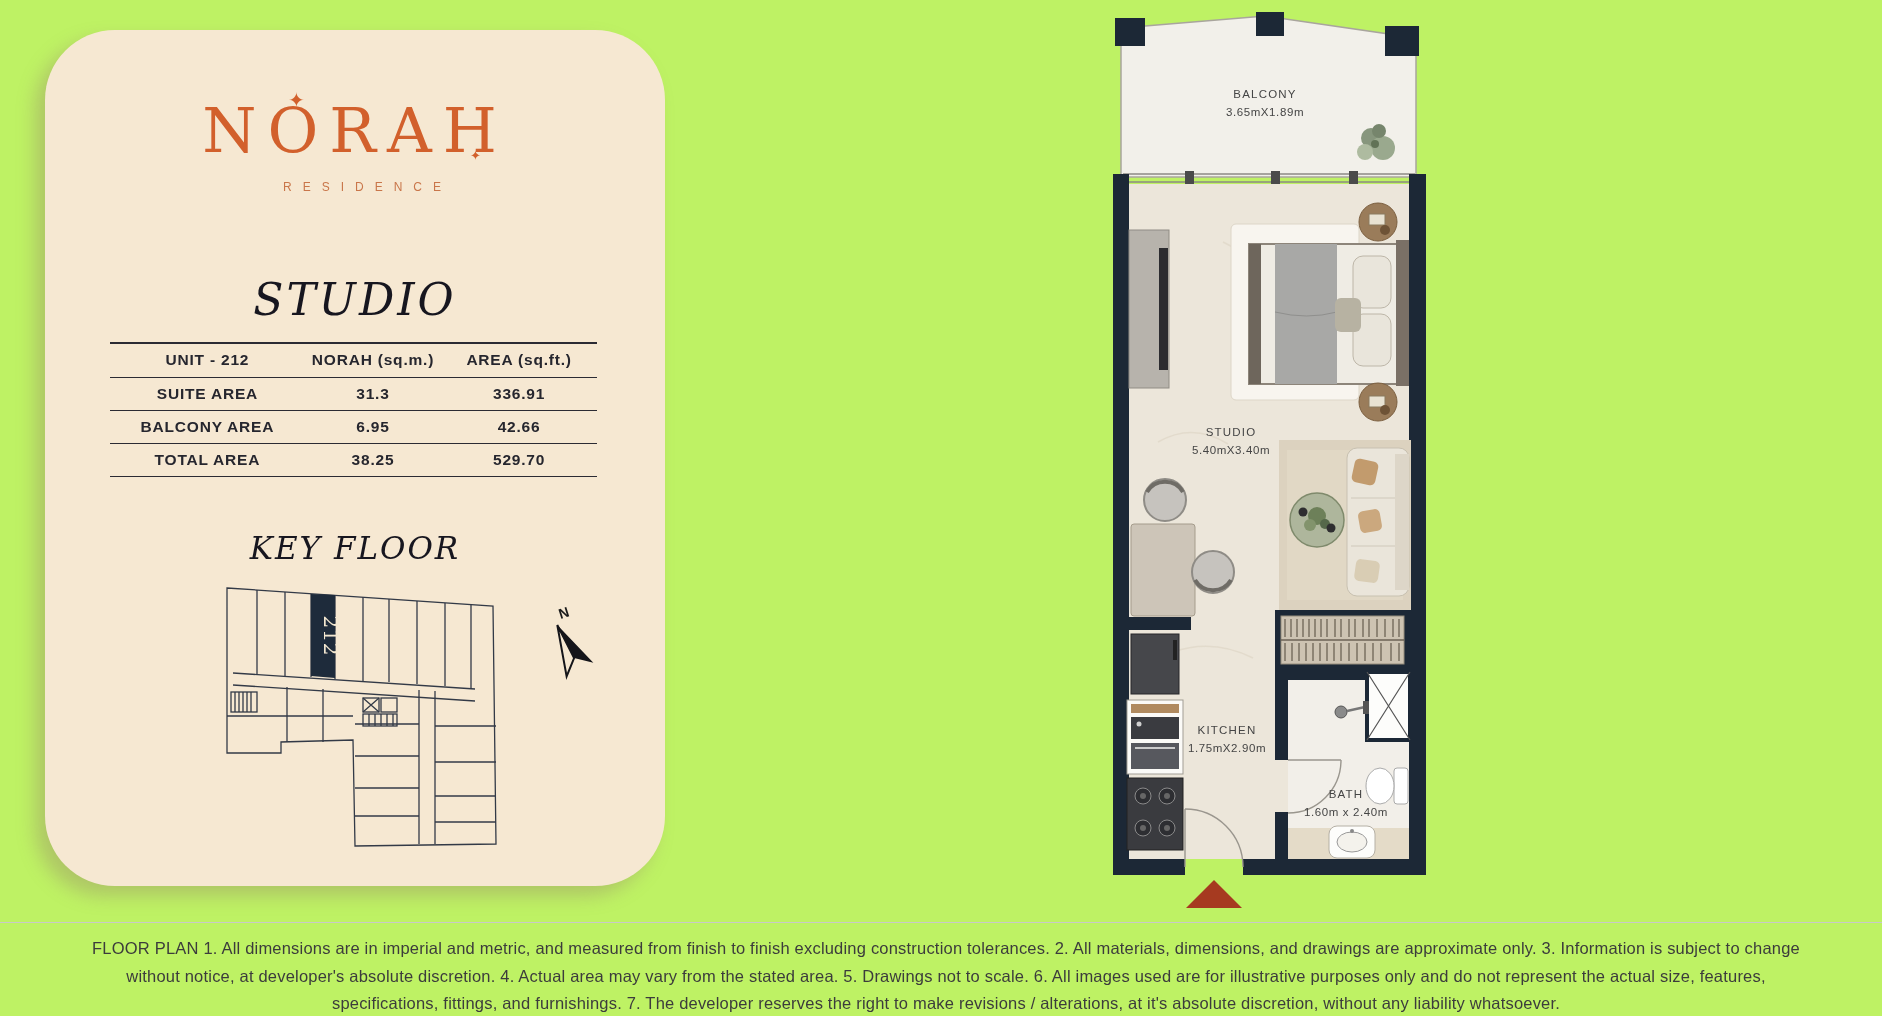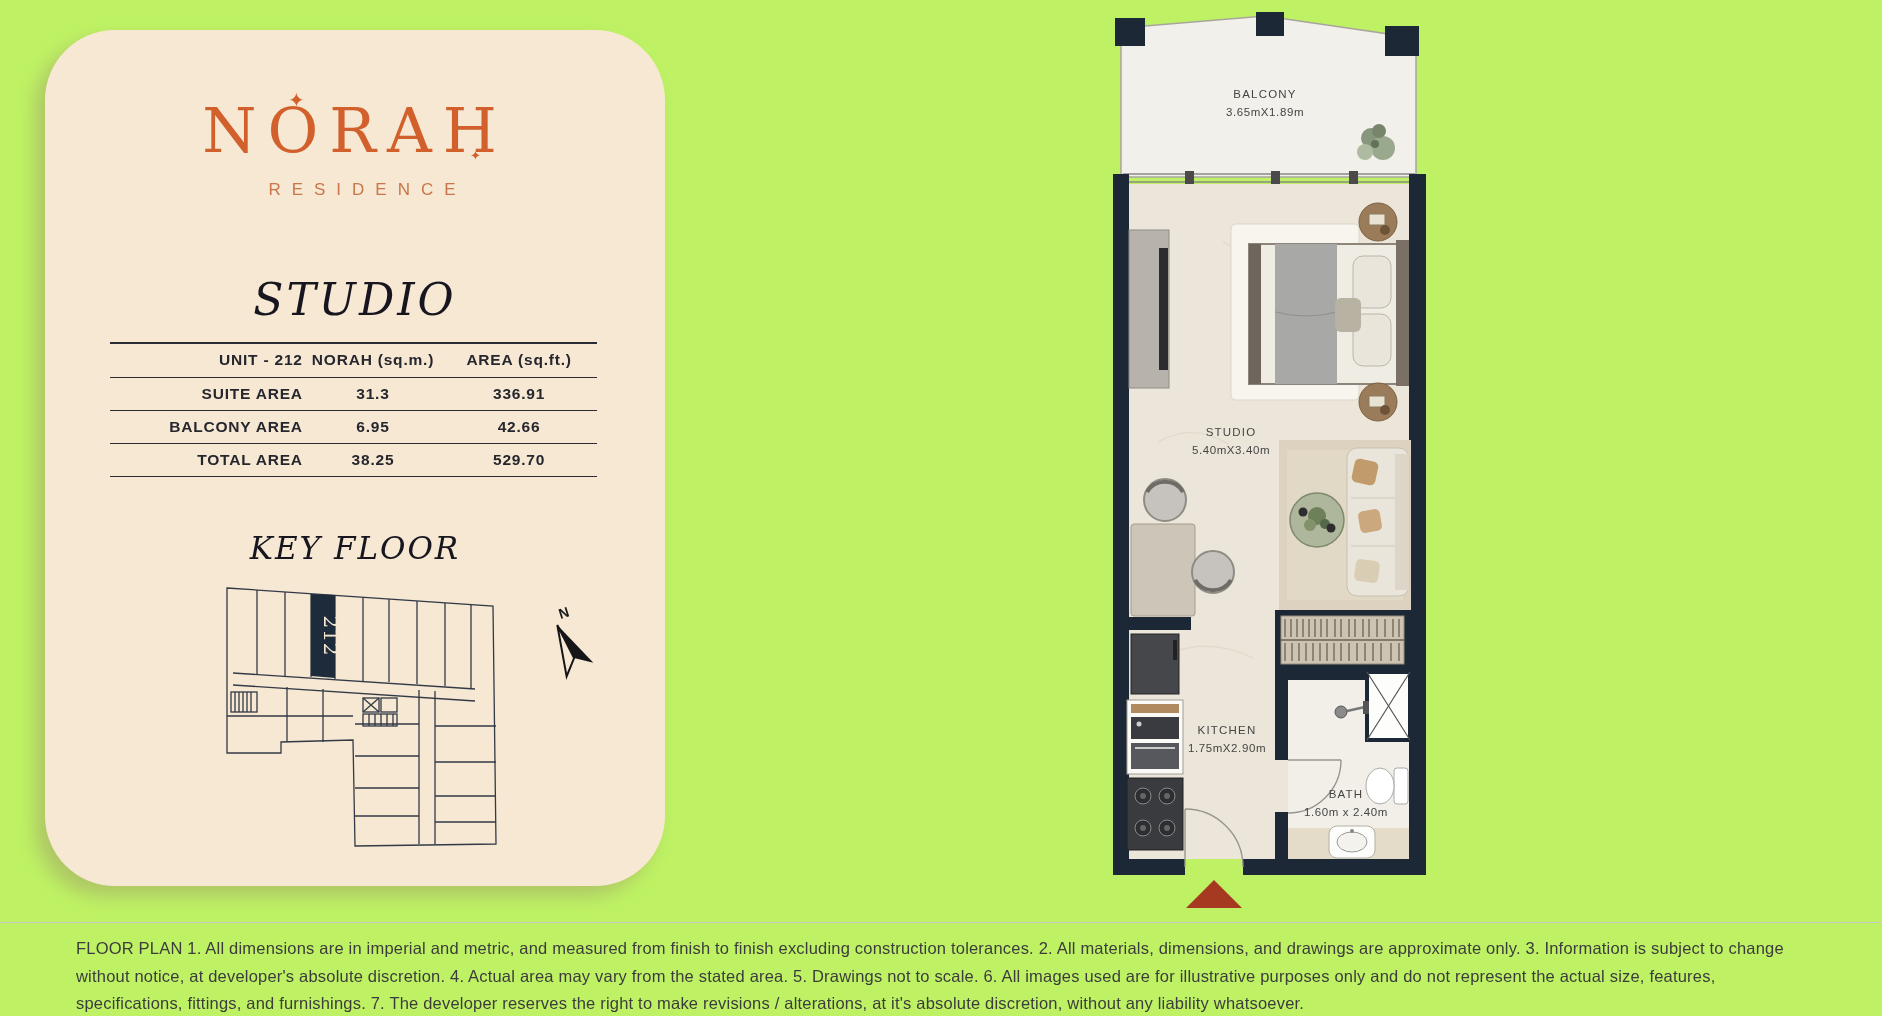--- a/index.html
+++ b/index.html
@@ -10,33 +10,33 @@
   
   .card { position:absolute; left:45px; top:30px; width:620px; height:856px;
           background:#f6e8d2; border-radius:70px;
           box-shadow:-10px 10px 18px rgba(150,130,105,.38); }
   .brand { position:absolute; top:66px; left:0; width:100%; text-align:center; }
   .brand-name { font-family:"DejaVu Serif", serif; font-size:62px; font-weight:400;
                 letter-spacing:11px; color:#d2602c; line-height:70px; }
   .sparkle { position:absolute; color:#d2602c; }
   .sparkle.s1 { left:243px; top:-8px; font-size:20px; }
   .sparkle.s2 { left:425px; top:52px; font-size:13px; }
-  .brand-sub { margin-top:14px; font-size:17px; letter-spacing:11px; padding-left:25px;
+  .brand-sub { margin-top:14px; font-size:12px; letter-spacing:11px; padding-left:25px;
                color:#c9764a; font-weight:400; }
   .unit-type { position:absolute; top:244px; width:100%; text-align:center;
                font-family:"DejaVu Serif", serif; font-style:italic; font-weight:500;
                font-size:44px; letter-spacing:3px; color:#17161f; }
 
   .area-table { position:absolute; left:65px; top:312px; width:487px;
                 border-collapse:collapse; table-layout:fixed;
                 border-top:2px solid #2b2b33; }
   .area-table th, .area-table td { font-size:15.5px; font-weight:700; color:#26262e;
                 letter-spacing:.8px; border-bottom:1.8px solid #2b2b33; padding:0 2px; }
   .area-table th { height:34px; } .area-table td { height:33px; }
-  .c1 { width:40%; text-align:right;margin-left:6px; } .c2 { width:28%; text-align:center; }
+  .c1 { width:40%; text-align:center;margin-left:6px; } .c2 { width:28%; text-align:center; }
   .c3 { width:32%; text-align:center; }
 
   .keyplan-title { position:absolute; top:500px; width:100%; text-align:center;
                    font-family:"DejaVu Serif", serif; font-style:italic; font-weight:500;
                    font-size:31px; letter-spacing:2px; color:#17161f; }
   .keyplan-svg { position:absolute; left:178px; top:552px; }
   .north { position:absolute; left:498px; top:572px; }
 
   
   .plan { position:absolute; left:1113px; top:12px; }
@@ -44,21 +44,21 @@
                 letter-spacing:1.2px; fill:#454545; text-anchor:middle; }
   .room-dims  { font-family:"Liberation Sans", sans-serif; font-size:11.5px;
                 letter-spacing:.6px; fill:#454545; text-anchor:middle; }
   .kp-212 { font-family:"DejaVu Serif", serif; font-size:20px; letter-spacing:1px;
             fill:#f3e7d0; text-anchor:middle; }
   .north-n { font-family:"Liberation Sans", sans-serif; font-size:14px; font-weight:700;
              fill:#1a1a1a; }
 
   
   .footer { position:absolute; left:0; top:922px; width:1882px;
-            border-top:1.5px solid #c9c9c9; }
+            border-top:1.5px solid #c9c9c9;text-align:center; }
   .footer p { margin:12px 0 0 76px; width:1740px; font-size:16.5px; line-height:27.5px;
               color:#3c3c3c; letter-spacing:.2px; }
 </style>
 </head>
 <body>
 
 <div class="page">
 
   <aside class="card">
 

